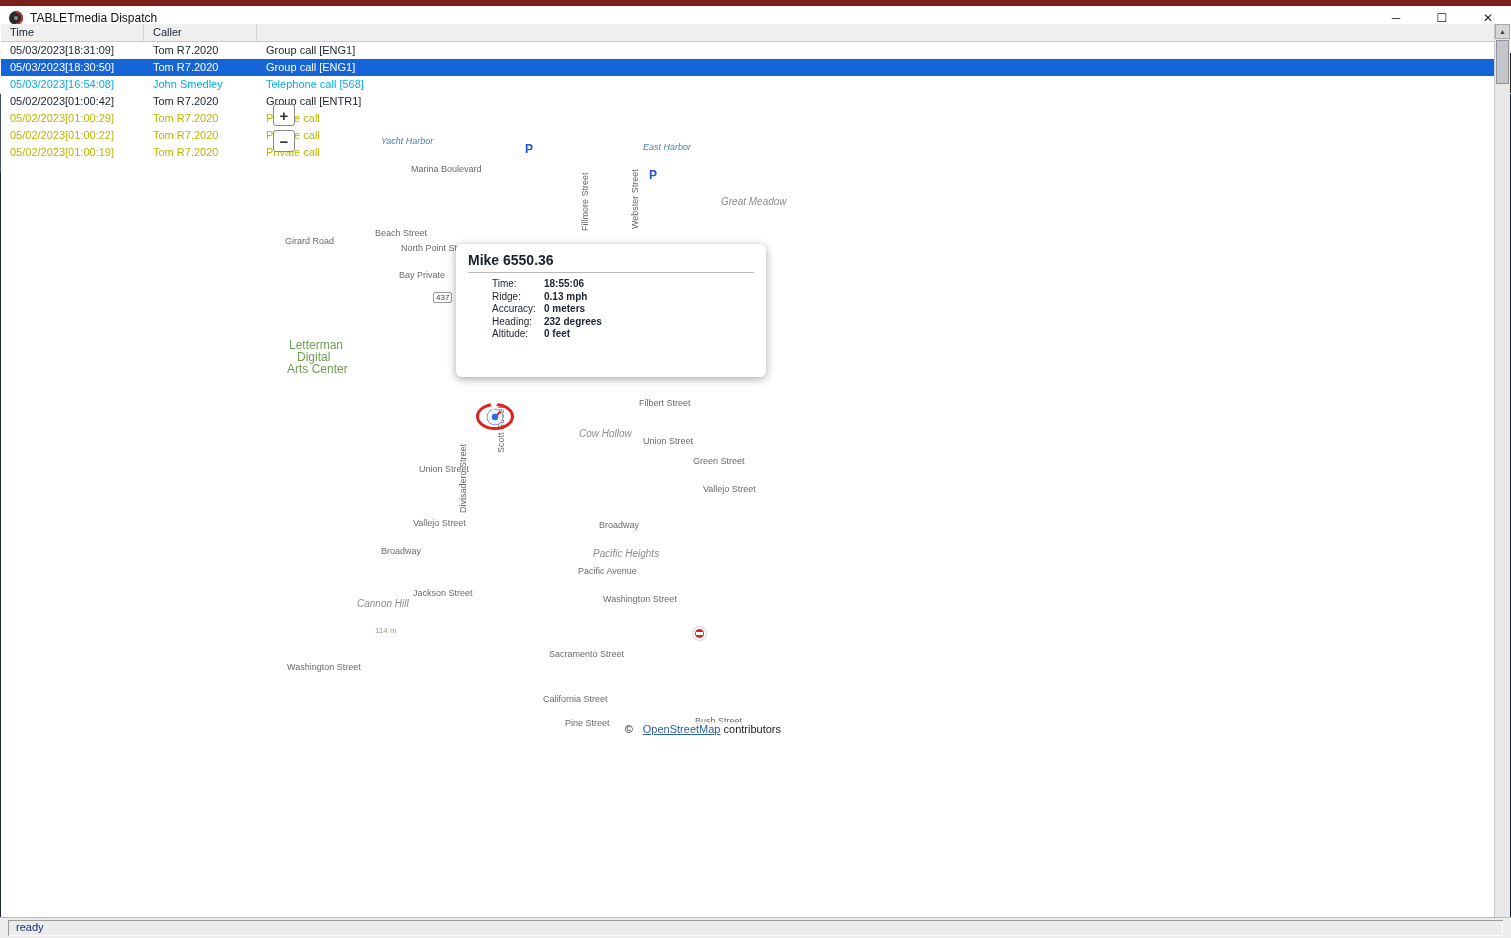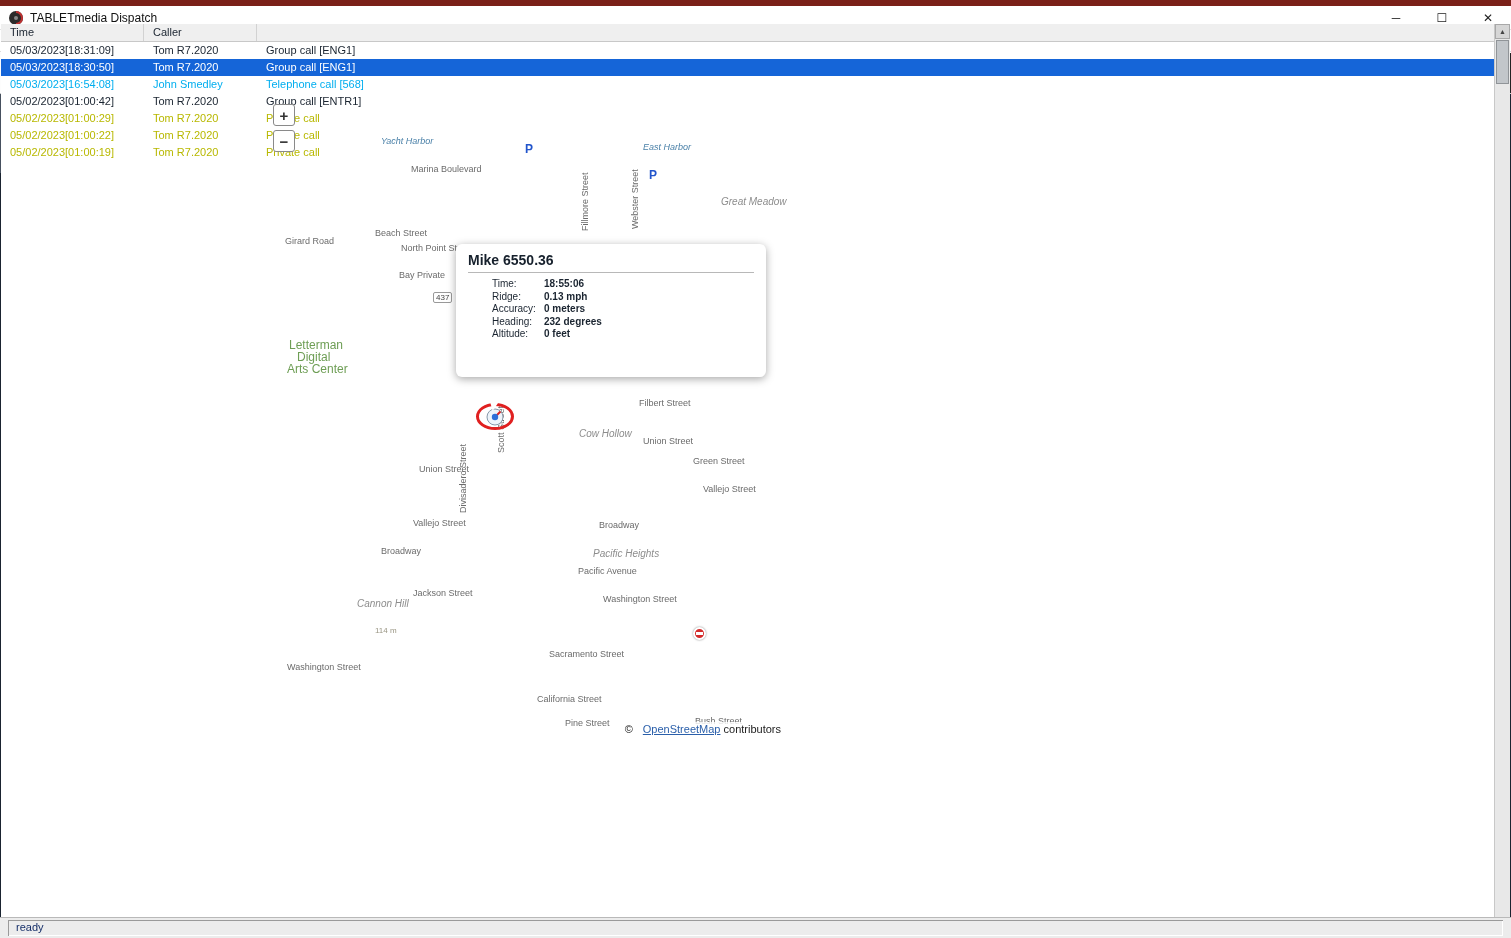--- a/index.html
+++ b/index.html
@@ -372,21 +372,21 @@
         <span class="ml ml-street" style="left: 118px; top: 450px;">Broadway</span>
         <span class="ml ml-street" style="left: 336px; top: 424px;">Broadway</span>
         <span class="ml ml-area" style="left: 330px; top: 452px;">Pacific Heights</span>
         <span class="ml ml-street" style="left: 315px; top: 470px;">Pacific Avenue</span>
         <span class="ml ml-street" style="left: 150px; top: 492px;">Jackson Street</span>
         <span class="ml ml-street" style="left: 340px; top: 498px;">Washington Street</span>
         <span class="ml ml-area" style="left: 94px; top: 502px;">Cannon Hill</span>
         <span class="ml ml-elev" style="left: 112px; top: 530px;">114 m</span>
         <span class="ml ml-street" style="left: 24px; top: 566px;">Washington Street</span>
         <span class="ml ml-street" style="left: 286px; top: 553px;">Sacramento Street</span>
-        <span class="ml ml-street" style="left: 274px; top: 598px;">California Street</span>
+        <span class="ml ml-street" style="left: 280px; top: 598px;">California Street</span>
         <span class="ml ml-street" style="left: 302px; top: 622px;">Pine Street</span>
         <span class="ml ml-street" style="left: 432px; top: 620px;">Bush Street</span>
         <span class="ml ml-street" style="left: 200px; top: 412px; transform: rotate(-90deg);">Divisadero Street</span>
         <span class="ml ml-street" style="left: 238px; top: 352px; transform: rotate(-90deg);">Scott Street</span>
       </div>
 
     <div class="marker-ring">
       <svg viewBox="0 0 18 18">
           <circle cx="9" cy="9" r="8" fill="#eef4fa" stroke="#8899aa"></circle>
           <path d="M9 9 L14.5 3.5" stroke="#d22" stroke-width="2"></path>

